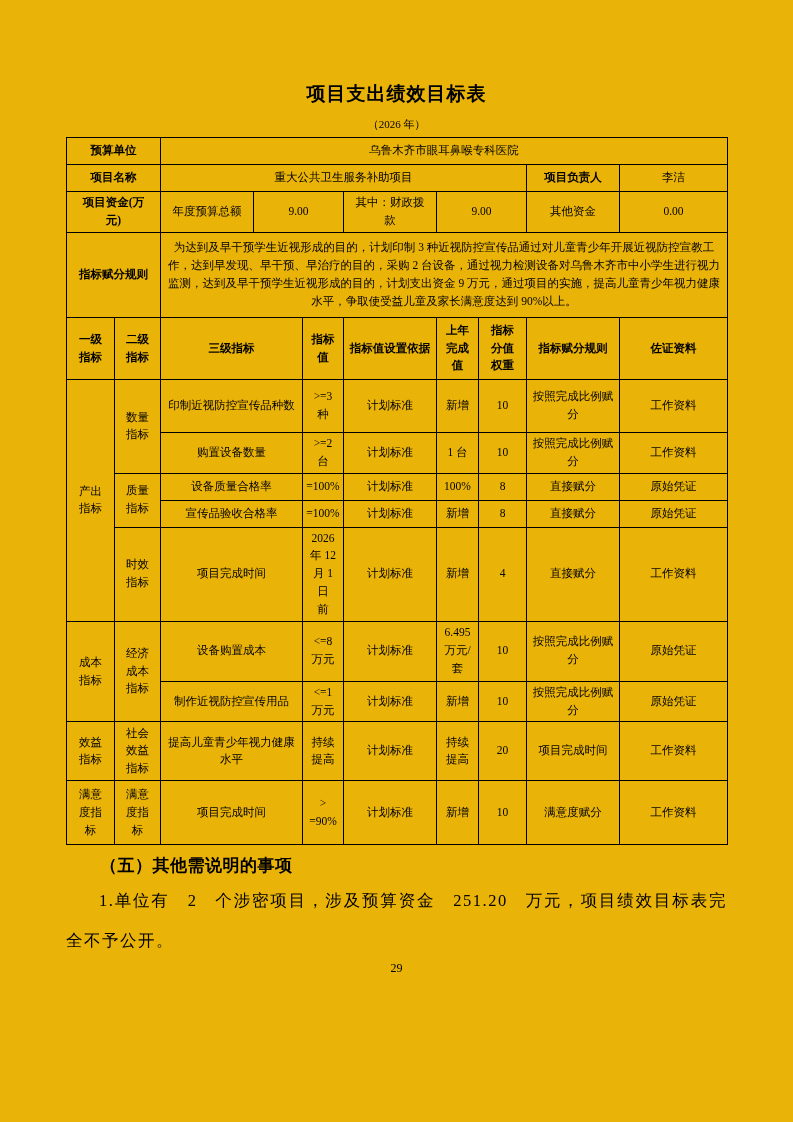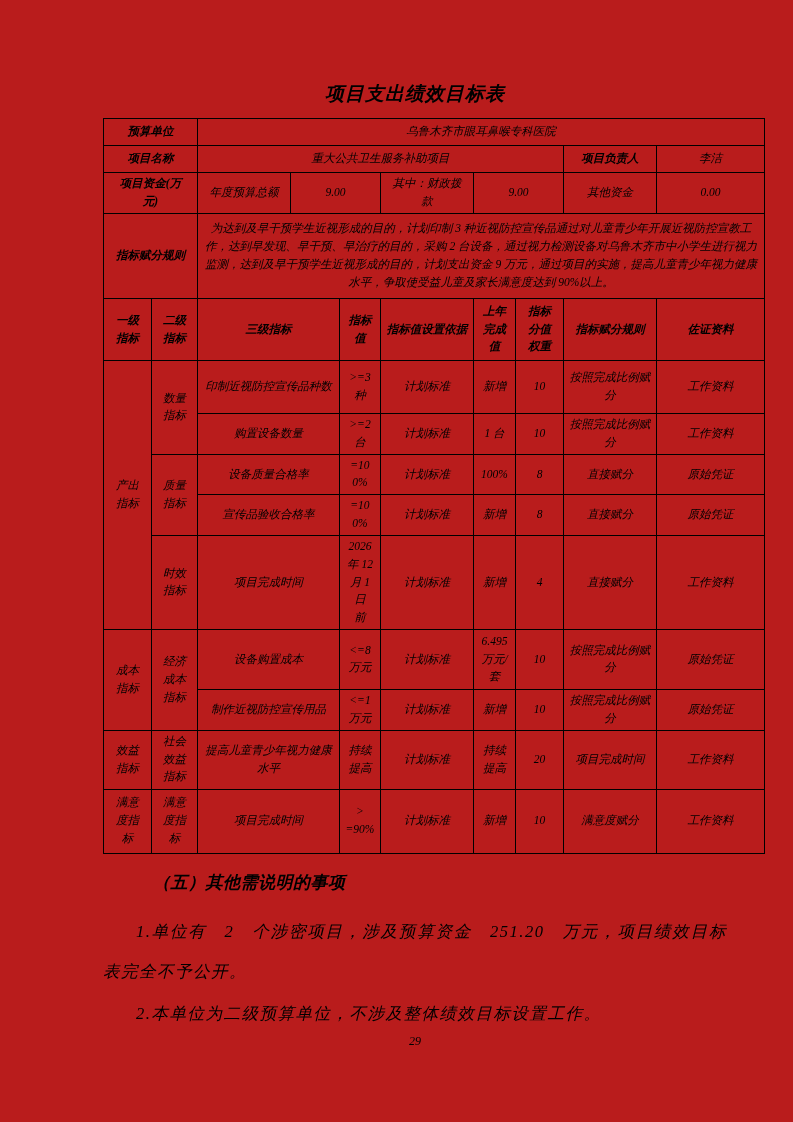--- a/index.html
+++ b/index.html
@@ -1,20 +1,20 @@
 <!DOCTYPE html>
 <html><head>
 <meta charset="utf-8">
 <style>
   html,body{margin:0;padding:0;background:#e8e8e8;}
   .page{
-    width:793px;height:1122px;background:#b91c1c;margin:0 auto;
-    box-sizing:border-box;padding:82px 66px 0 103px;
+    width:793px;height:1122px;background:#eab308;margin:0 auto;
+    box-sizing:border-box;padding:82px 66px 0 66px;
     font-family:"Liberation Serif","DejaVu Serif",serif;color:#000;
-    position:relative;overflow:hidden;font-style:italic;
+    position:relative;overflow:hidden;
   }
   .doc-title{
     font-size:19px;font-weight:bold;text-align:center;
     letter-spacing:1px;margin:0 0 12px 0;line-height:24px;
   }
   .doc-subtitle{
     font-size:11px;text-align:center;margin:0 0 6px 0;line-height:13px;
   }
   table.main{
     border-collapse:collapse;table-layout:fixed;width:661px;
@@ -29,38 +29,39 @@
   td.goal{
     text-align:justify;white-space:normal;padding:5px 8px;
     font-size:12.5px;line-height:21px;word-break:break-all;
   }
   tr.h27{height:27px;} tr.h41{height:41px;} tr.h85{height:85px;}
   tr.h62{height:62px;} tr.h53{height:53px;} tr.h45{height:37px;}
   tr.h70{height:70px;} tr.h60{height:60px;} tr.h59{height:59px;}
   tr.h64{height:64px;}
   .notes{margin-top:8px;}
   .notes-heading{
-    font-size:17px;font-weight:bold;margin:16px;line-height:26px;
+    font-size:17px;font-weight:bold;margin:0;line-height:26px;
     text-indent:34px;letter-spacing:0.5px;
   }
   .notes-para{
     font-size:16.5px;line-height:40px;margin:2px 0 0 0;
     text-align:justify;text-indent:33px;
     letter-spacing:1.5px;word-spacing:12px;word-break:break-all;
   }
   .page-number{
     text-align:center;font-size:12px;line-height:14px;
   }
 </style>
 </head>
 <body>
 
 <div class="page">
 
   <h1 class="doc-title">项目支出绩效目标表</h1>
+  <div class="doc-subtitle">（2026 年）</div>
 
   <table class="main">
     <colgroup>
       <col style="width:48px">
         <col style="width:46px">
         <col style="width:93px">
       <col style="width:49px">
         <col style="width:41px">
         <col style="width:93px">
       <col style="width:42px">
@@ -242,18 +243,17 @@
       <td>10</td>
       <td>满意度赋分</td>
       <td>工作资料</td>
     </tr>
   </tbody>
     </table>
 
   <div class="notes">
     <p class="notes-heading">（五）其他需说明的事项</p>
     <p class="notes-para">1.单位有 2 个涉密项目，涉及预算资金 251.20 万元，项目绩效目标表完全不予公开。</p>
-    <p class="notes-para">2.本单位为二级预算单位，不涉及整体绩效目标设置工作。</p>
   </div>
 
   <div class="page-number">29</div>
 
 </div>
 
 </body></html>

